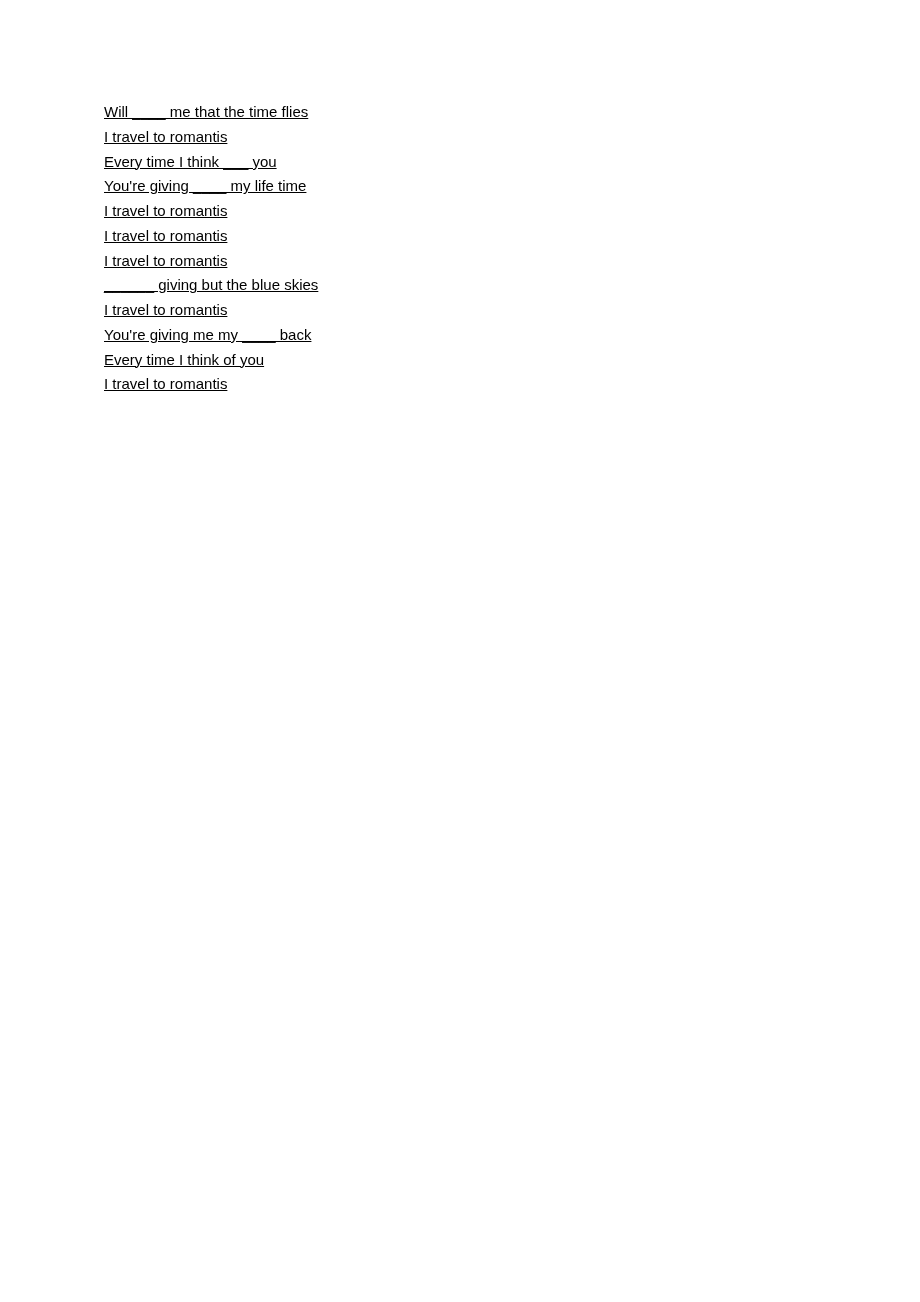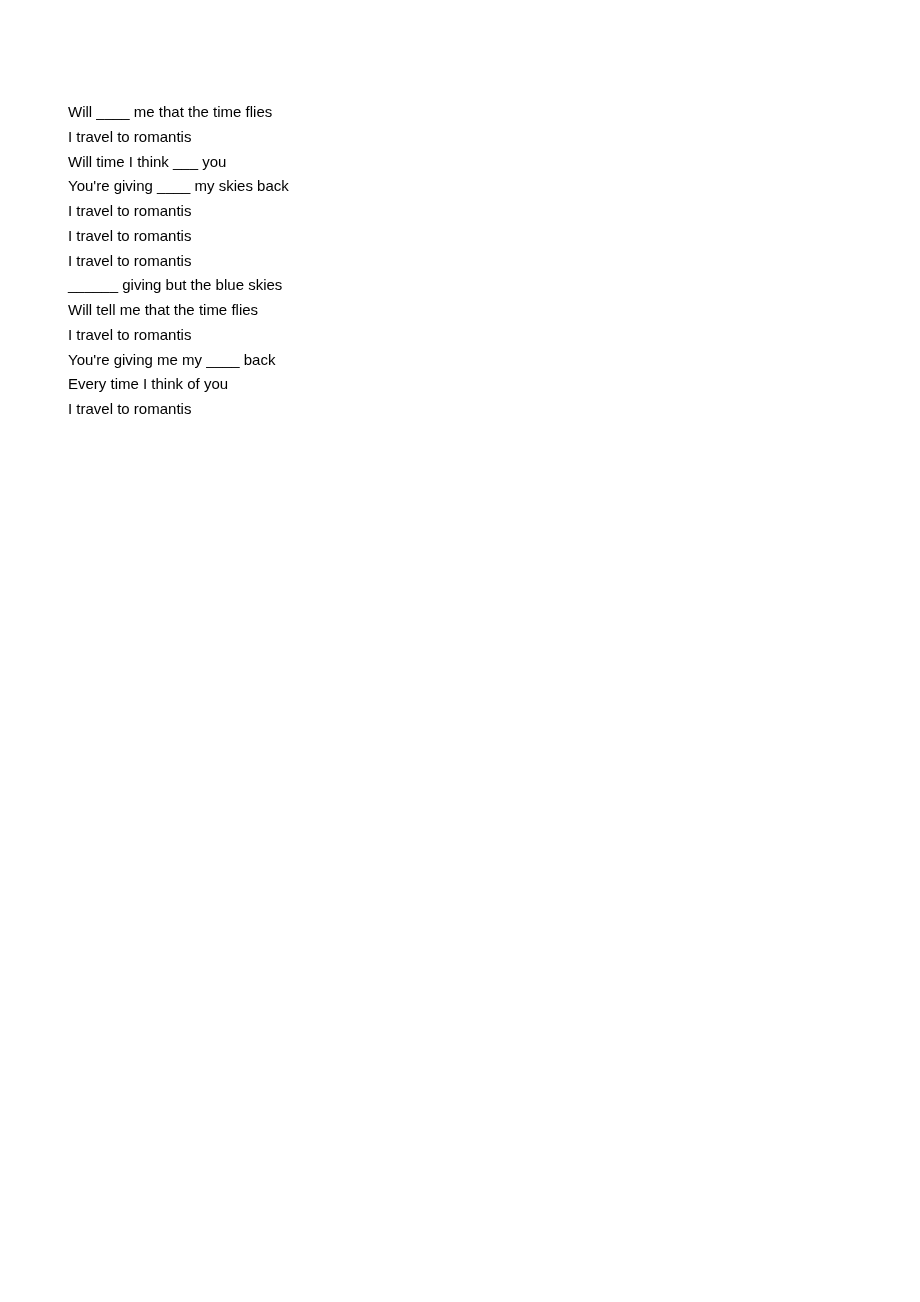--- a/index.html
+++ b/index.html
@@ -12,38 +12,38 @@
       background: #ffffff;
       font-family: Arial, sans-serif;
       font-size: 15px;
       color: #000000;
       width: 920px;
       min-height: 1302px;
     }
 
     .lyrics-container {
       padding-top: 100px;
-      padding-left: 68px;
+      padding-left: 104px;
+      text-decoration: underline;
     }
 
     .lyric-line {
       line-height: 1.65;
       white-space: pre;
     }
   </style>
 </head>
 <body>
 
 <div class="lyrics-container">
 <div class="lyric-line">Will ____ me that the time flies</div>
     <div class="lyric-line">I travel to romantis</div>
-    <div class="lyric-line">Will time I think ___ you</div>
-    <div class="lyric-line">You're giving ____ my skies back</div>
+    <div class="lyric-line">Every time I think ___ you</div>
+    <div class="lyric-line">You're giving ____ my life time</div>
     <div class="lyric-line">I travel to romantis</div>
     <div class="lyric-line">I travel to romantis</div>
     <div class="lyric-line">I travel to romantis</div>
     <div class="lyric-line">______ giving but the blue skies</div>
-    <div class="lyric-line">Will tell me that the time flies</div>
     <div class="lyric-line">I travel to romantis</div>
     <div class="lyric-line">You're giving me my ____ back</div>
     <div class="lyric-line">Every time I think of you</div>
     <div class="lyric-line">I travel to romantis</div>
   </div>
 
 </body></html>

